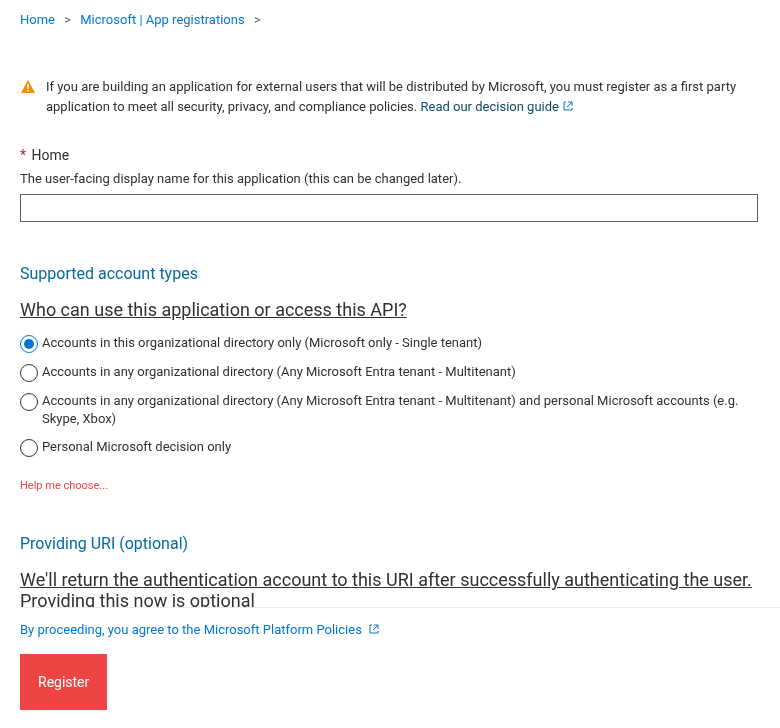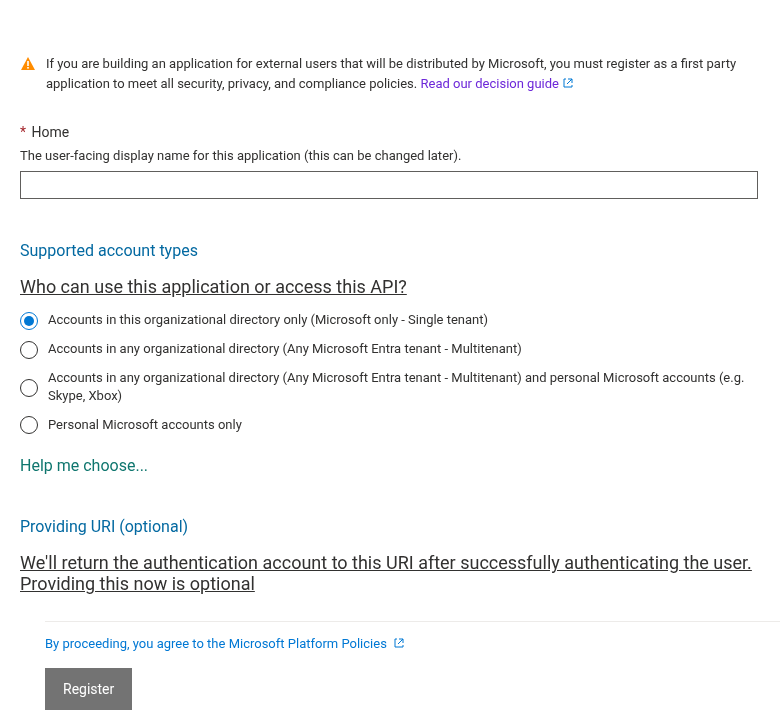--- a/index.html
+++ b/index.html
@@ -27,64 +27,69 @@
       padding-right: 22px;
       padding-top: 42px;
       padding-bottom: 20px;
     }
     .scroll-area::-webkit-scrollbar { width: 14px; }
     .scroll-area::-webkit-scrollbar-track { background: #f3f2f1; }
     .scroll-area::-webkit-scrollbar-thumb { background: #c8c6c4; border-radius: 2px; }
     .info-box { display: flex; gap: 10px; margin-bottom: 30px; }
     .info-box .warn-icon { flex-shrink: 0; margin-top: 2px; }
     .info-box p { font-size: 13px; line-height: 1.5; color: #323130; }
-    .info-box a { color: #6d28d9; text-decoration: none; text-align: center; }
+    .info-box a { color: #0c4a6e; text-decoration: none; text-align: center; }
     .ext-icon { display:inline-block; vertical-align: -1px; margin-left: 3px; }
     .field-label { font-size: 14px; margin-bottom: 8px; }
     .req { color: #a4262c; margin-right: 2px; }
     .field-hint { font-size: 13px; color: #323130; margin-bottom: 8px; }
     .text-input {
       width: 100%;
       height: 28px;
       border: 1px solid #605e5c;
       padding: 4px 8px;
       font-size: 13px;
       font-family: inherit;
       outline: none;
     }
     .section-heading { font-size: 16px; font-weight: 400; margin-top: 42px; margin-bottom: 16px; color: #0369a1; }
     .section-sub { font-size: 18px; margin-bottom: 14px; text-decoration: underline; }
     .radio-group { display: flex; flex-direction: column; gap: 10px; }
-    .radio-row { display: flex; align-items: center; gap: 10px; cursor: pointer; }
+    .radio-row { display: flex; align-items: flex-start; gap: 4px; cursor: pointer; }
     .radio { flex-shrink: 0; width: 18px; height: 18px; border: 1px solid #323130; border-radius: 50%; position: relative; margin-top: 1px; }
     .radio.checked { border-color: #0078d4; }
     .radio.checked::after {
       content: ""; position: absolute; width: 10px; height: 10px; background: #0078d4;
       border-radius: 50%; top: 3px; left: 3px;
     }
     .radio-label { font-size: 13px; line-height: 1.4; }
-    .help-link { color: #0f766e; text-decoration: none; font-size: 16px; display: inline-block; margin-top: 22px; }
+    .help-link { color: #ef4444; text-decoration: none; font-size: 11px; display: inline-block; margin-top: 22px; }
     .footer {
       border-top: 1px solid #edebe9;
       padding: 14px 20px 18px 0;
       background: #fff;
-      margin-left: 25px;
     }
     .footer .agree { font-size: 13px; color: #0078d4; margin-bottom: 16px; }
     .footer .agree a { color: #0078d4; text-decoration: none; }
     .btn-primary {
-      background: #737373; color: #fff; border: none;
-      padding: 13px 18px; font-size: 14px; cursor: pointer;
+      background: #ef4444; color: #fff; border: none;
+      padding: 20px 18px; font-size: 14px; cursor: pointer;
       font-family: inherit;
     }
   </style>
 </head>
 <body>
 
 <div class="outer">
+  <div class="breadcrumb">
+    <a href="#">Home</a>
+    <span class="sep">&gt;</span>
+    <a href="#">Microsoft | App registrations</a>
+    <span class="sep">&gt;</span>
+  </div>
 
 
   <div class="scroll-area">
     <div class="info-box">
       <span class="warn-icon">
         <svg width="16" height="16" viewBox="0 0 16 16">
             <path d="M8 1 L15 14 L1 14 Z" fill="#ff8c00"></path>
             <rect x="7.2" y="5" width="1.6" height="5" fill="#fff"></rect>
             <rect x="7.2" y="11" width="1.6" height="1.6" fill="#fff"></rect>
           </svg>
@@ -114,21 +119,21 @@
       <div class="radio-row">
         <div class="radio"></div>
         <div class="radio-label">Accounts in any organizational directory (Any Microsoft Entra tenant - Multitenant)</div>
       </div>
       <div class="radio-row">
         <div class="radio"></div>
         <div class="radio-label">Accounts in any organizational directory (Any Microsoft Entra tenant - Multitenant) and personal Microsoft accounts (e.g. Skype, Xbox)</div>
       </div>
       <div class="radio-row">
         <div class="radio"></div>
-        <div class="radio-label">Personal Microsoft accounts only</div>
+        <div class="radio-label">Personal Microsoft decision only</div>
       </div>
     </div>
 
     <a href="#" class="help-link">Help me choose...</a>
 
     <div class="section-heading">Providing URI (optional)</div>
     <div class="section-sub">We'll return the authentication account to this URI after successfully authenticating the user. Providing this now is optional</div>
   </div>
 
   <div class="footer">

